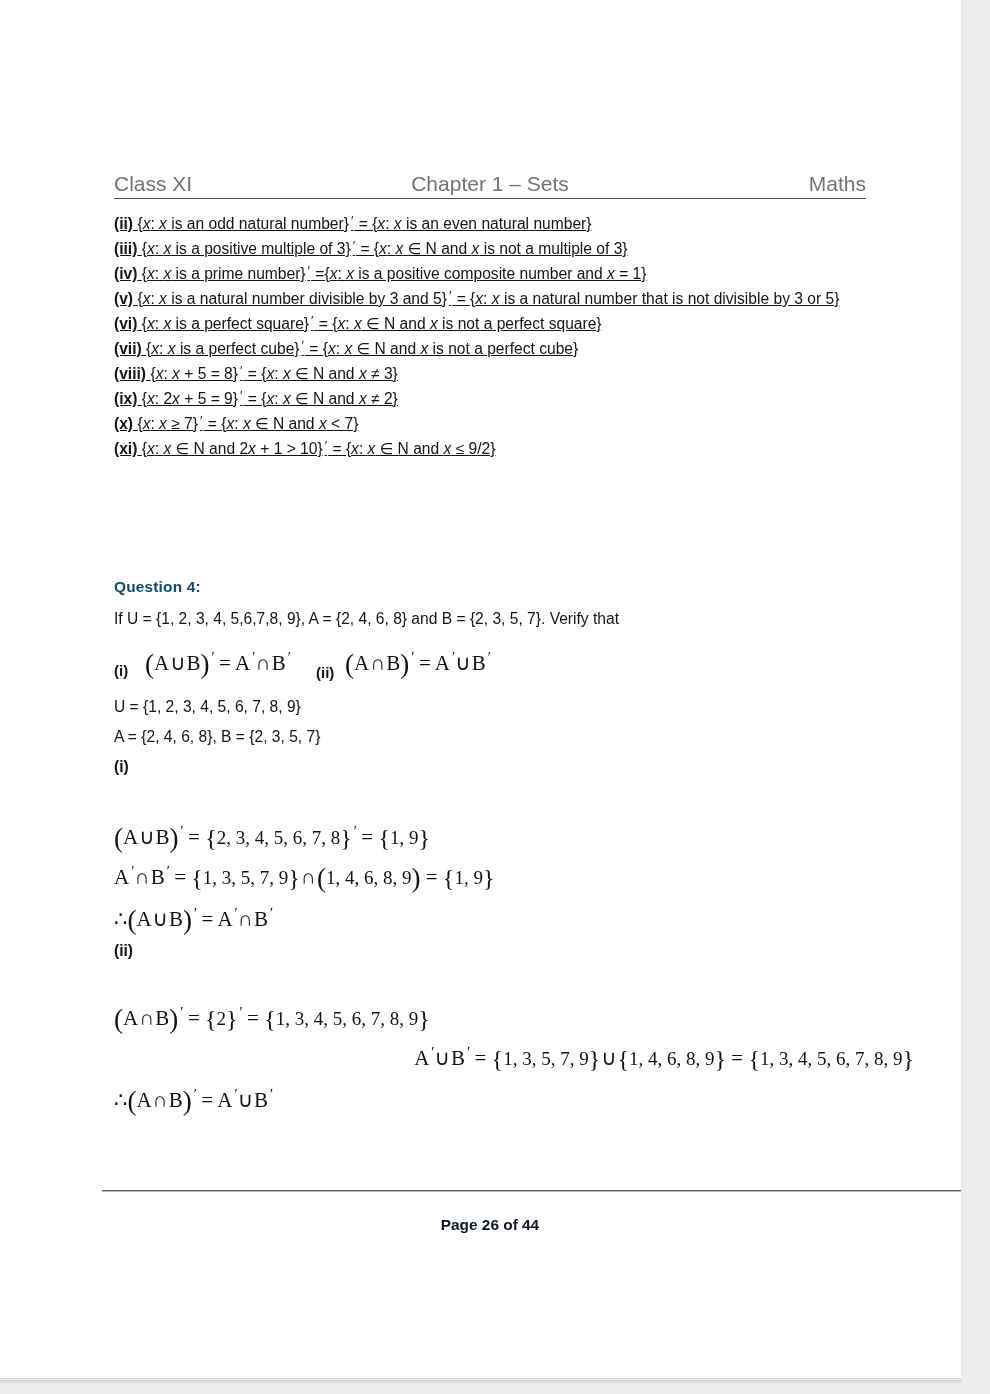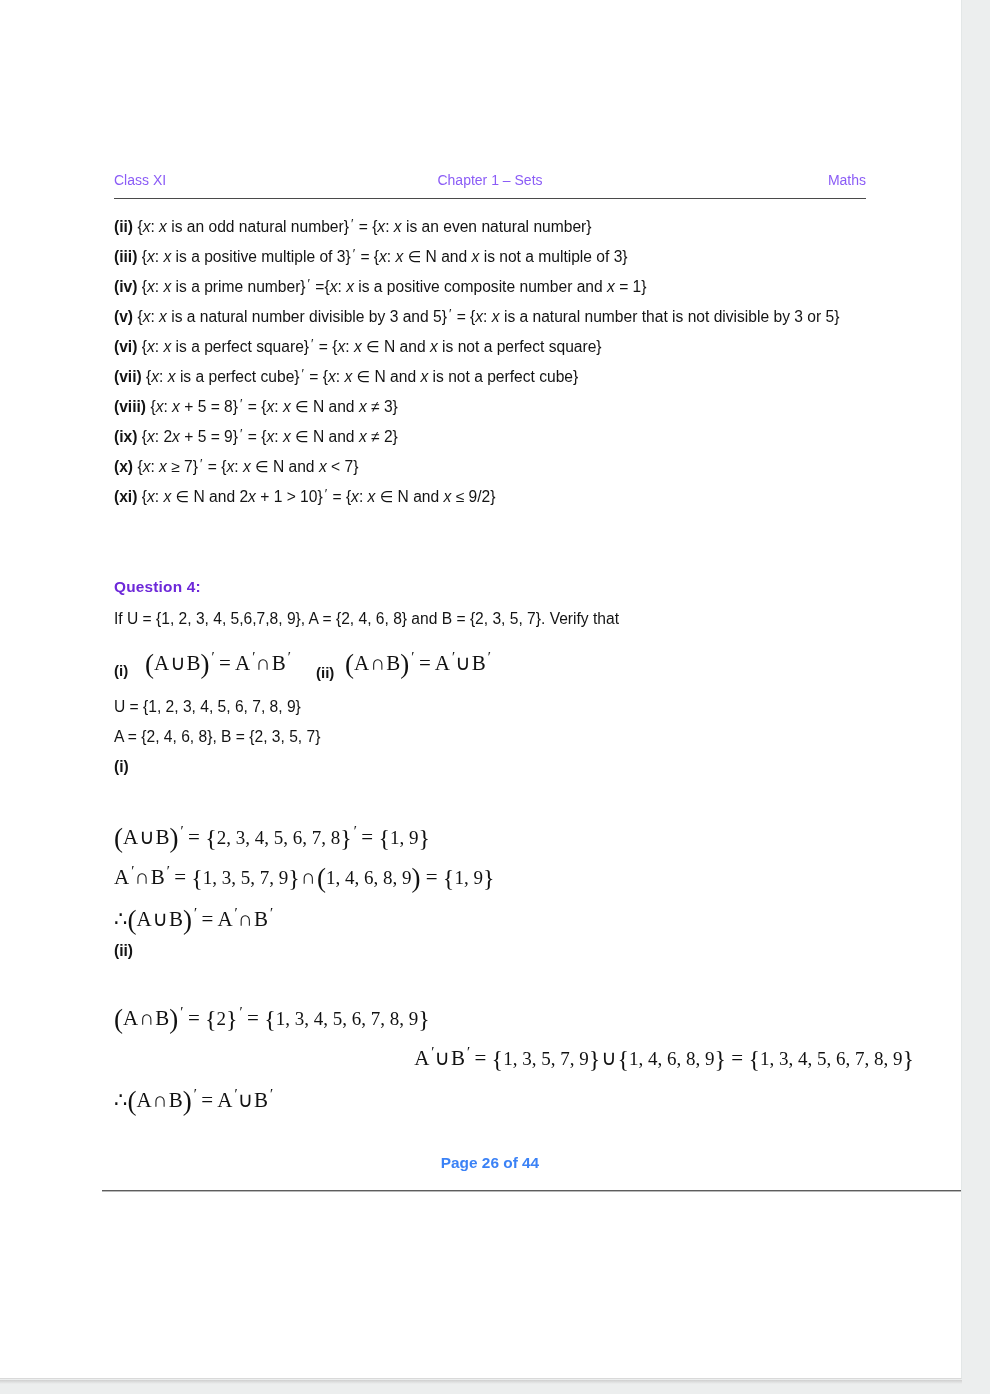--- a/index.html
+++ b/index.html
@@ -37,22 +37,22 @@
   }
 
   
   .doc-header {
     position: absolute;
     left: 114px;
     top: 172px;
     width: 752px;
     height: 26px;
     border-bottom: 1.3px solid #4a4a4a;
-    font-size: 14px;
-    color: #8b5cf6;
+    font-size: 21px;
+    color: #737373;
   }
   .doc-header .hd-left {
     position: absolute;
     left: 0;
     top: 0;
   }
   .doc-header .hd-center {
     position: absolute;
     left: 0;
     top: 0;
@@ -67,44 +67,45 @@
 
   
   .body-block {
     position: absolute;
     left: 114px;
     top: 210px;
     width: 760px;
   }
   .line {
     font-size: 15.6px;
-    line-height: 27px;
+    line-height: 22px;
     color: #141414;
     white-space: nowrap;
+    text-decoration: underline;
   }
   .line.wrap {
     white-space: normal;
   }
   .lbl {
     font-weight: bold;
   }
   .v {
     font-style: italic;
   }
   .prime {
     font-size: 13px;
     vertical-align: 4px;
     padding: 0 1px 0 2px;
   }
 
   
   .q-head {
     font-size: 15.4px;
     font-weight: bold;
-    color: #6d28d9;
+    color: #0c4a6e;
     letter-spacing: 0.2px;
   }
   .plain {
     font-size: 15.6px;
     line-height: 30px;
     color: #141414;
   }
 
   
   .math {
@@ -148,26 +149,26 @@
     left: 102px;
     top: 1190px;
     width: 863px;
     height: 0;
     border-top: 1.6px solid #5d5d5d;
     border-bottom: 1px solid #b9b9b9;
   }
   .footer-text {
     position: absolute;
     left: 114px;
-    top: 1154px;
+    top: 1216px;
     width: 752px;
     text-align: center;
     font-size: 15.4px;
     font-weight: bold;
-    color: #3b82f6;
+    color: #0f172a;
   }
 </style>
 </head>
 <body>
 
 <div class="page">
 
   <div class="doc-header">
     <span class="hd-left">Class XI</span>
     <span class="hd-center">Chapter 1 – Sets</span>

